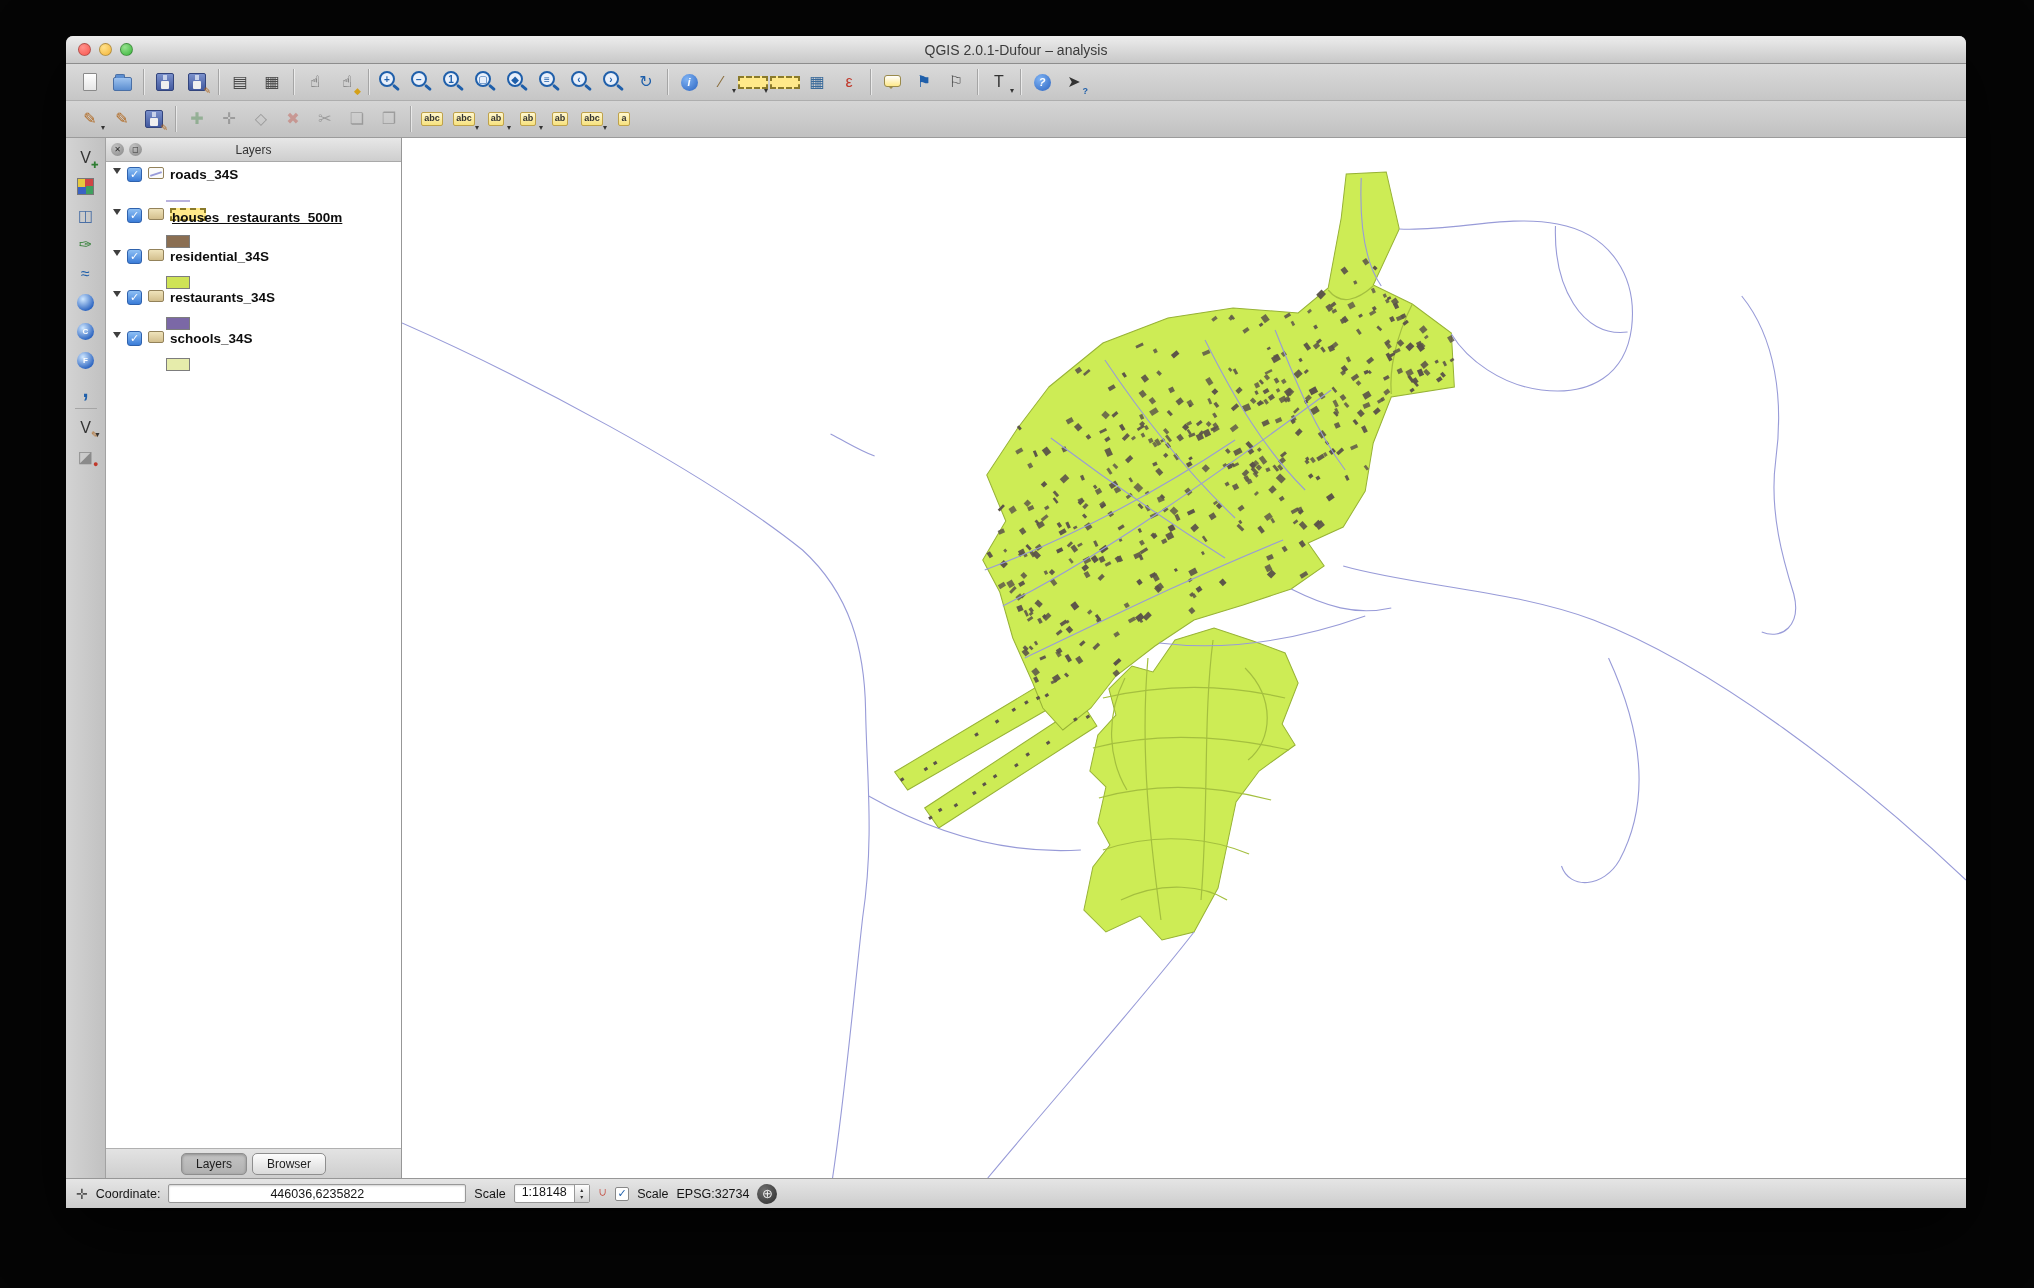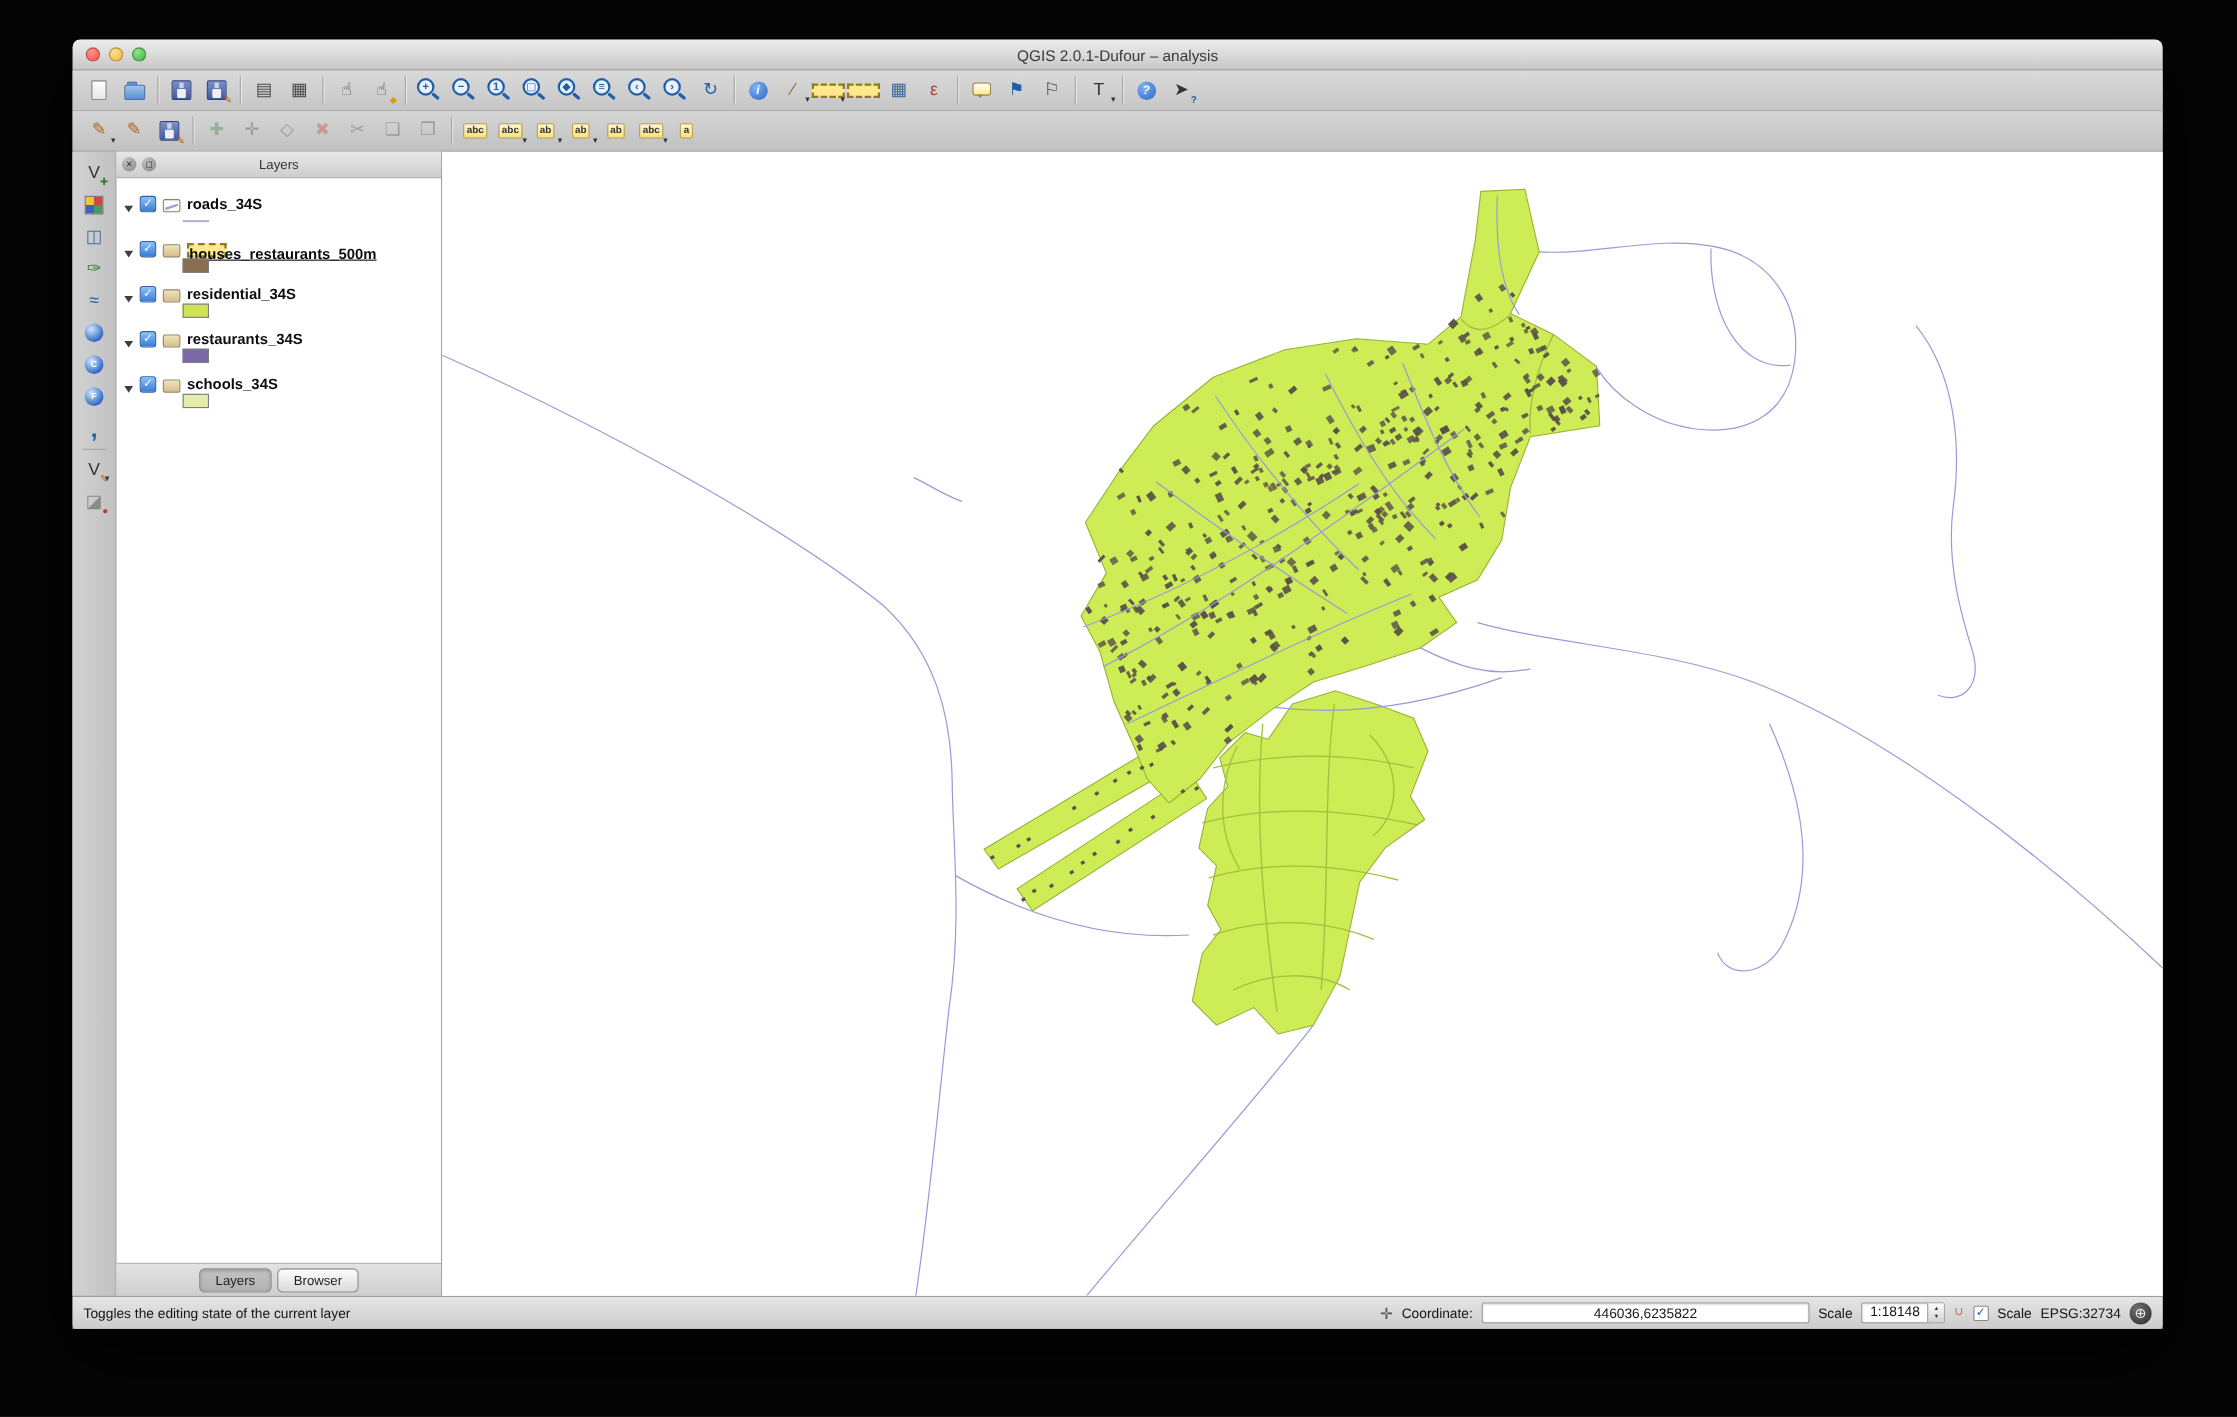--- a/index.html
+++ b/index.html
@@ -39,21 +39,21 @@
   .bub{width:17px;height:12px;background:linear-gradient(#ffffff,#ffe98a);border:1px solid #9a8a4a;border-radius:3px;position:relative;margin-top:-3px}
   .bub::after{content:"";position:absolute;left:3px;bottom:-6px;border:3px solid transparent;border-top-color:#9a8a4a}
   .content{flex:1;display:flex;min-height:0;background:#c6c6c6}
   .sidetools{width:40px;background:linear-gradient(90deg,#d3d3d3,#c1c1c1);border-right:1px solid #a2a2a2;display:flex;flex-direction:column;align-items:center;padding-top:6px;gap:2px}
   .sidetools .ti{width:28px;height:27px}
   .layers-panel{width:296px;display:flex;flex-direction:column;border-right:1px solid #979797;background:#ffffff}
   .panel-header{flex:0 0 24px;background:linear-gradient(#e7e7e7,#cecece);border-bottom:1px solid #a9a9a9;display:flex;align-items:center;position:relative}
   .phbtn{width:13px;height:13px;border-radius:50%;background:radial-gradient(circle at 35% 30%,#c2c2c2,#868686);color:#2e2e2e;font-size:8px;display:flex;align-items:center;justify-content:center;margin-left:5px;z-index:2}
   .panel-title{position:absolute;left:0;right:0;text-align:center;font-size:12px;color:#333}
   .layer-tree{flex:1;padding-top:5px;overflow:hidden}
-  .lrow{display:flex;align-items:flex-end;height:26px;padding-left:7px;gap:6px}
+  .lrow{display:flex;align-items:flex-start;height:26px;padding-left:7px;gap:6px}
   .disc{width:0;height:0;border-left:4.5px solid transparent;border-right:4.5px solid transparent;border-top:6px solid #3f3f3f;margin-top:1px}
   .cb{width:15px;height:15px;border-radius:3px;background:linear-gradient(#8ec0f5,#3a7cd8);border:1px solid #2f62ad;color:#fff;font-size:11px;font-weight:700;display:flex;align-items:center;justify-content:center;line-height:1}
   .cb.on::after{content:"✓"}
   .lyr-ico{width:16px;height:12px;background:linear-gradient(#efe3bb,#d3bf8d);border:1px solid #93825a;border-radius:2px;position:relative;flex:0 0 auto}
   .lyr-ico.line{background:#fafafa}
   .lyr-ico.line::after{content:"";position:absolute;left:1px;top:5px;width:12px;height:2px;background:#989bd8;transform:rotate(-18deg)}
   .llabel{font-size:13.5px;color:#0d0d0d;font-weight:600;white-space:nowrap}
   .llabel.sel{text-decoration:underline}
   .swrow{height:15px;display:flex;align-items:center;padding-left:60px}
   .sw-line{width:24px;height:2px}
@@ -860,21 +860,20 @@
             <path d="M872,192 C892,242 912,292 942,332"></path>
             <path d="M622,520 C702,482 782,442 880,402"></path>
             <path d="M582,432 C662,402 742,362 832,302"></path>
             <path d="M958,40 C956,90 962,125 978,148"></path>
           </g>
         </svg>
       </div>
     </div>
 
     <div class="statusbar">
-      <span class="sb-msg">Toggles the editing state of the current layer</span>
       <span class="sb-ico">✛</span>
       <span>Coordinate:</span>
       <span class="sb-input">446036,6235822</span>
       <span>Scale</span>
       <span class="sb-combo">
         <span>1:18148</span>
         <span class="spin">
             <span>▴</span>
             <span>▾</span>
           </span>

